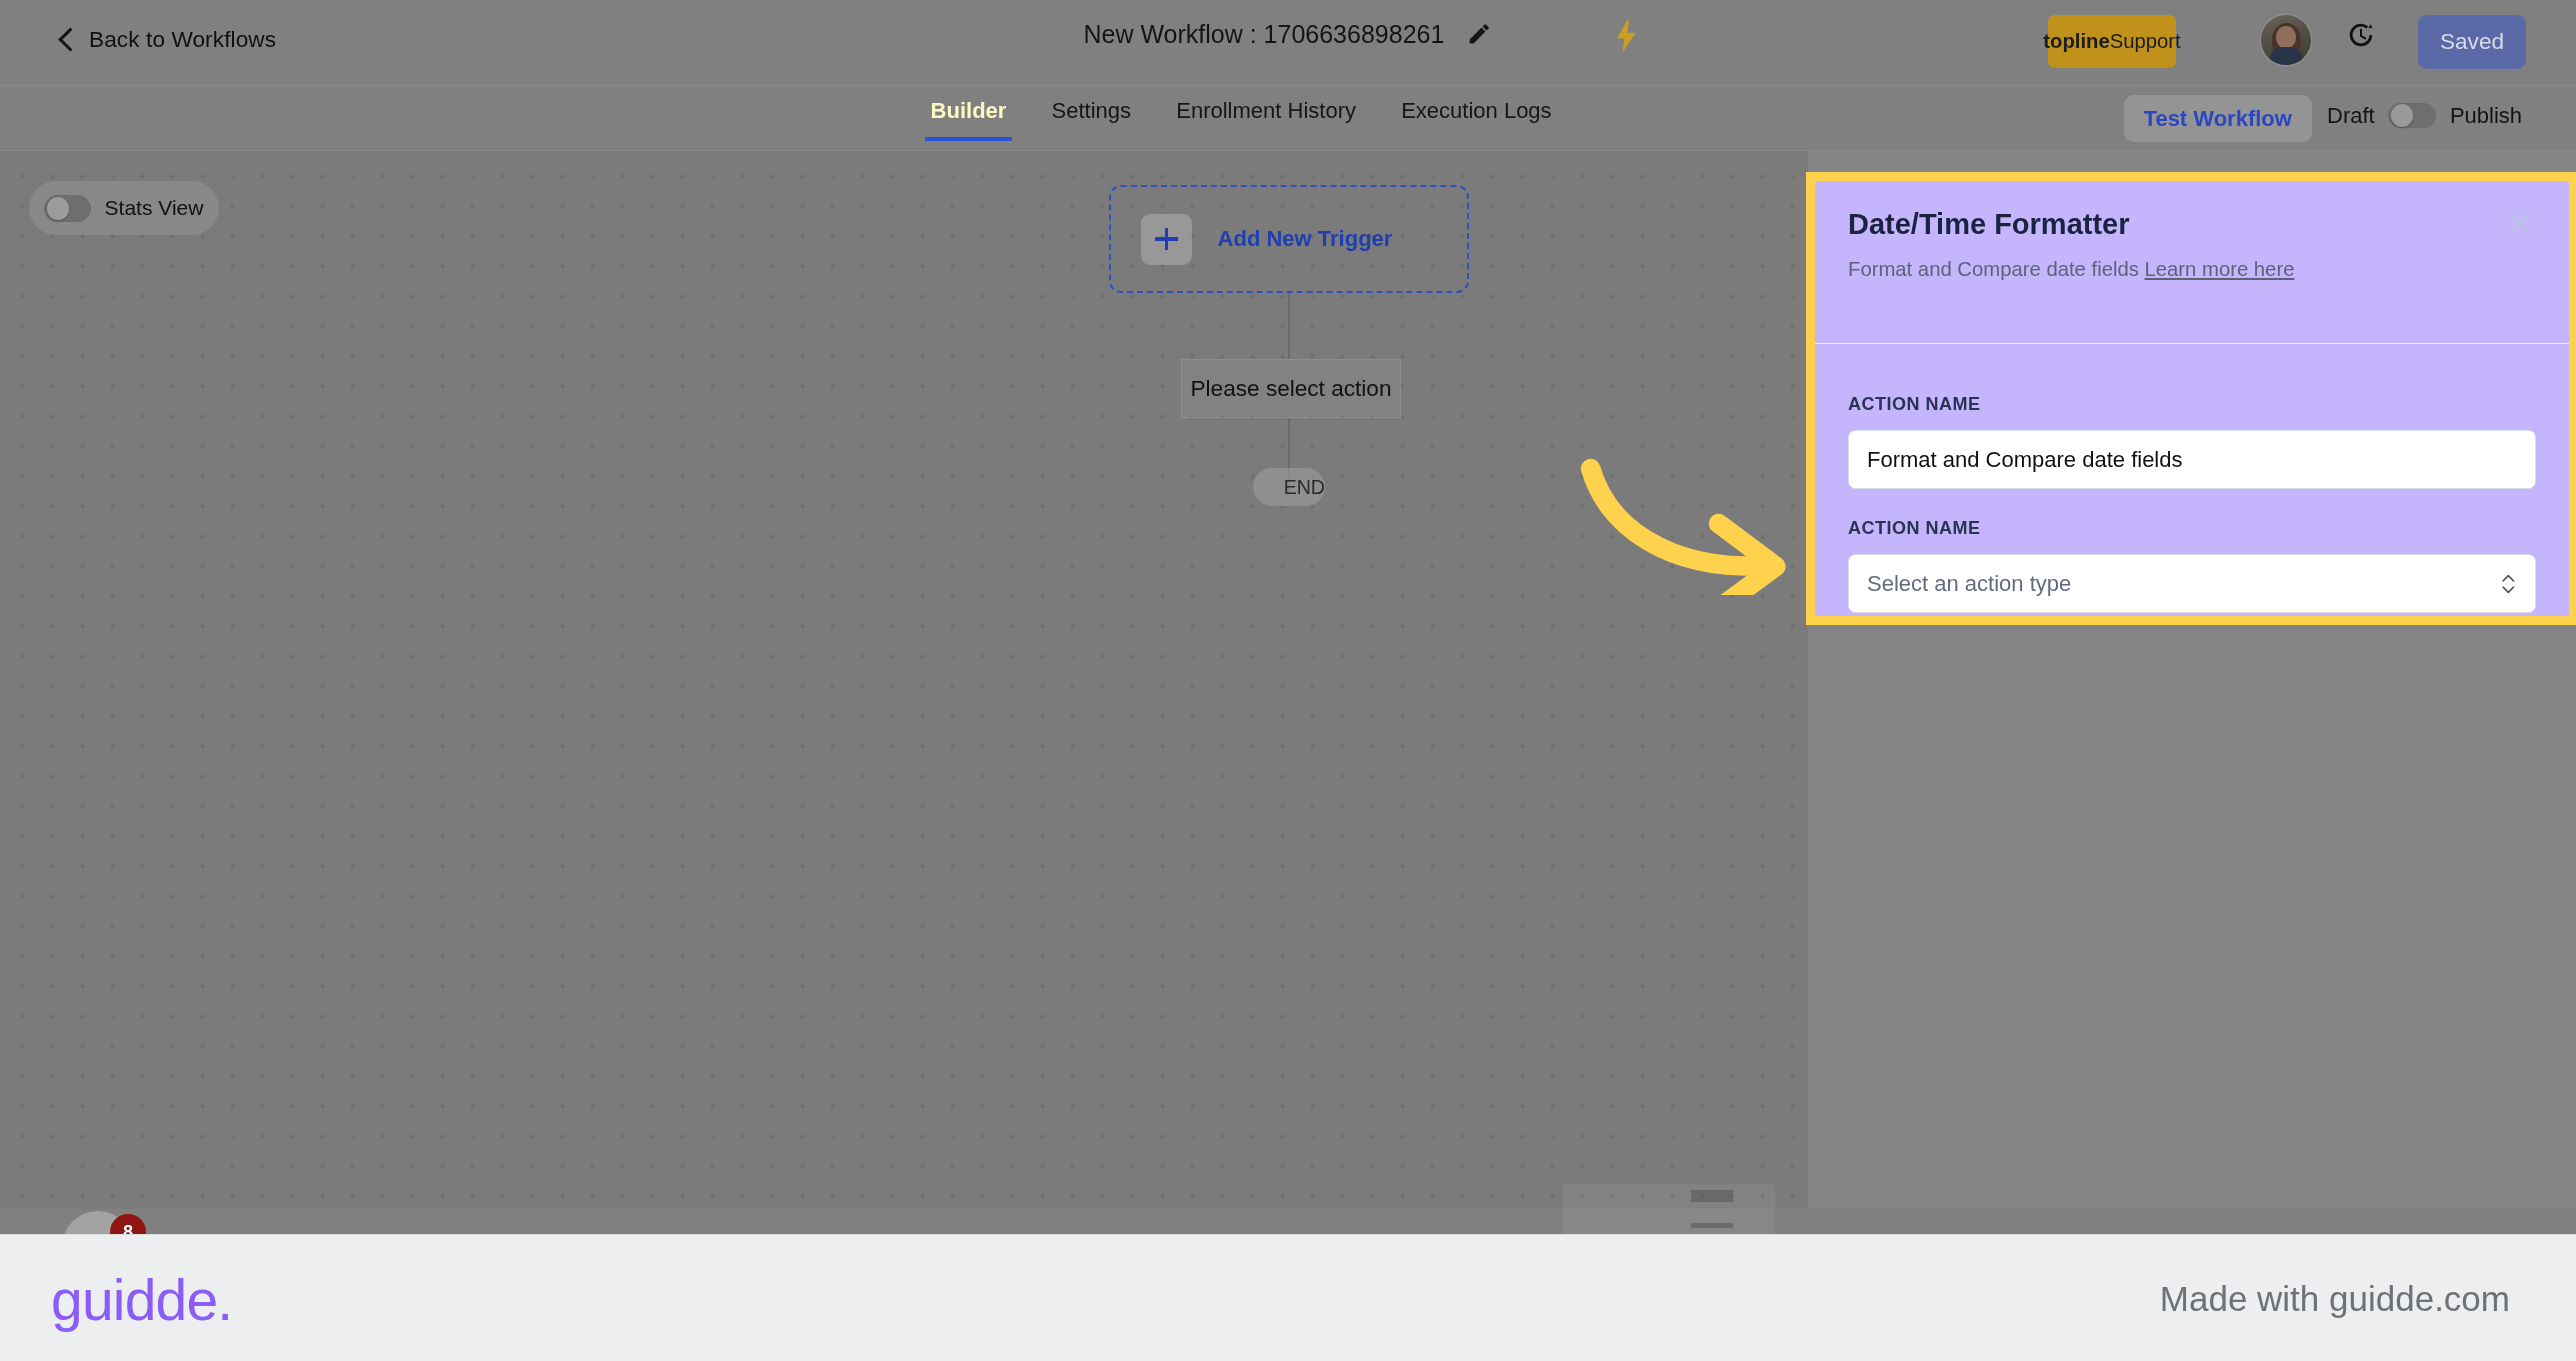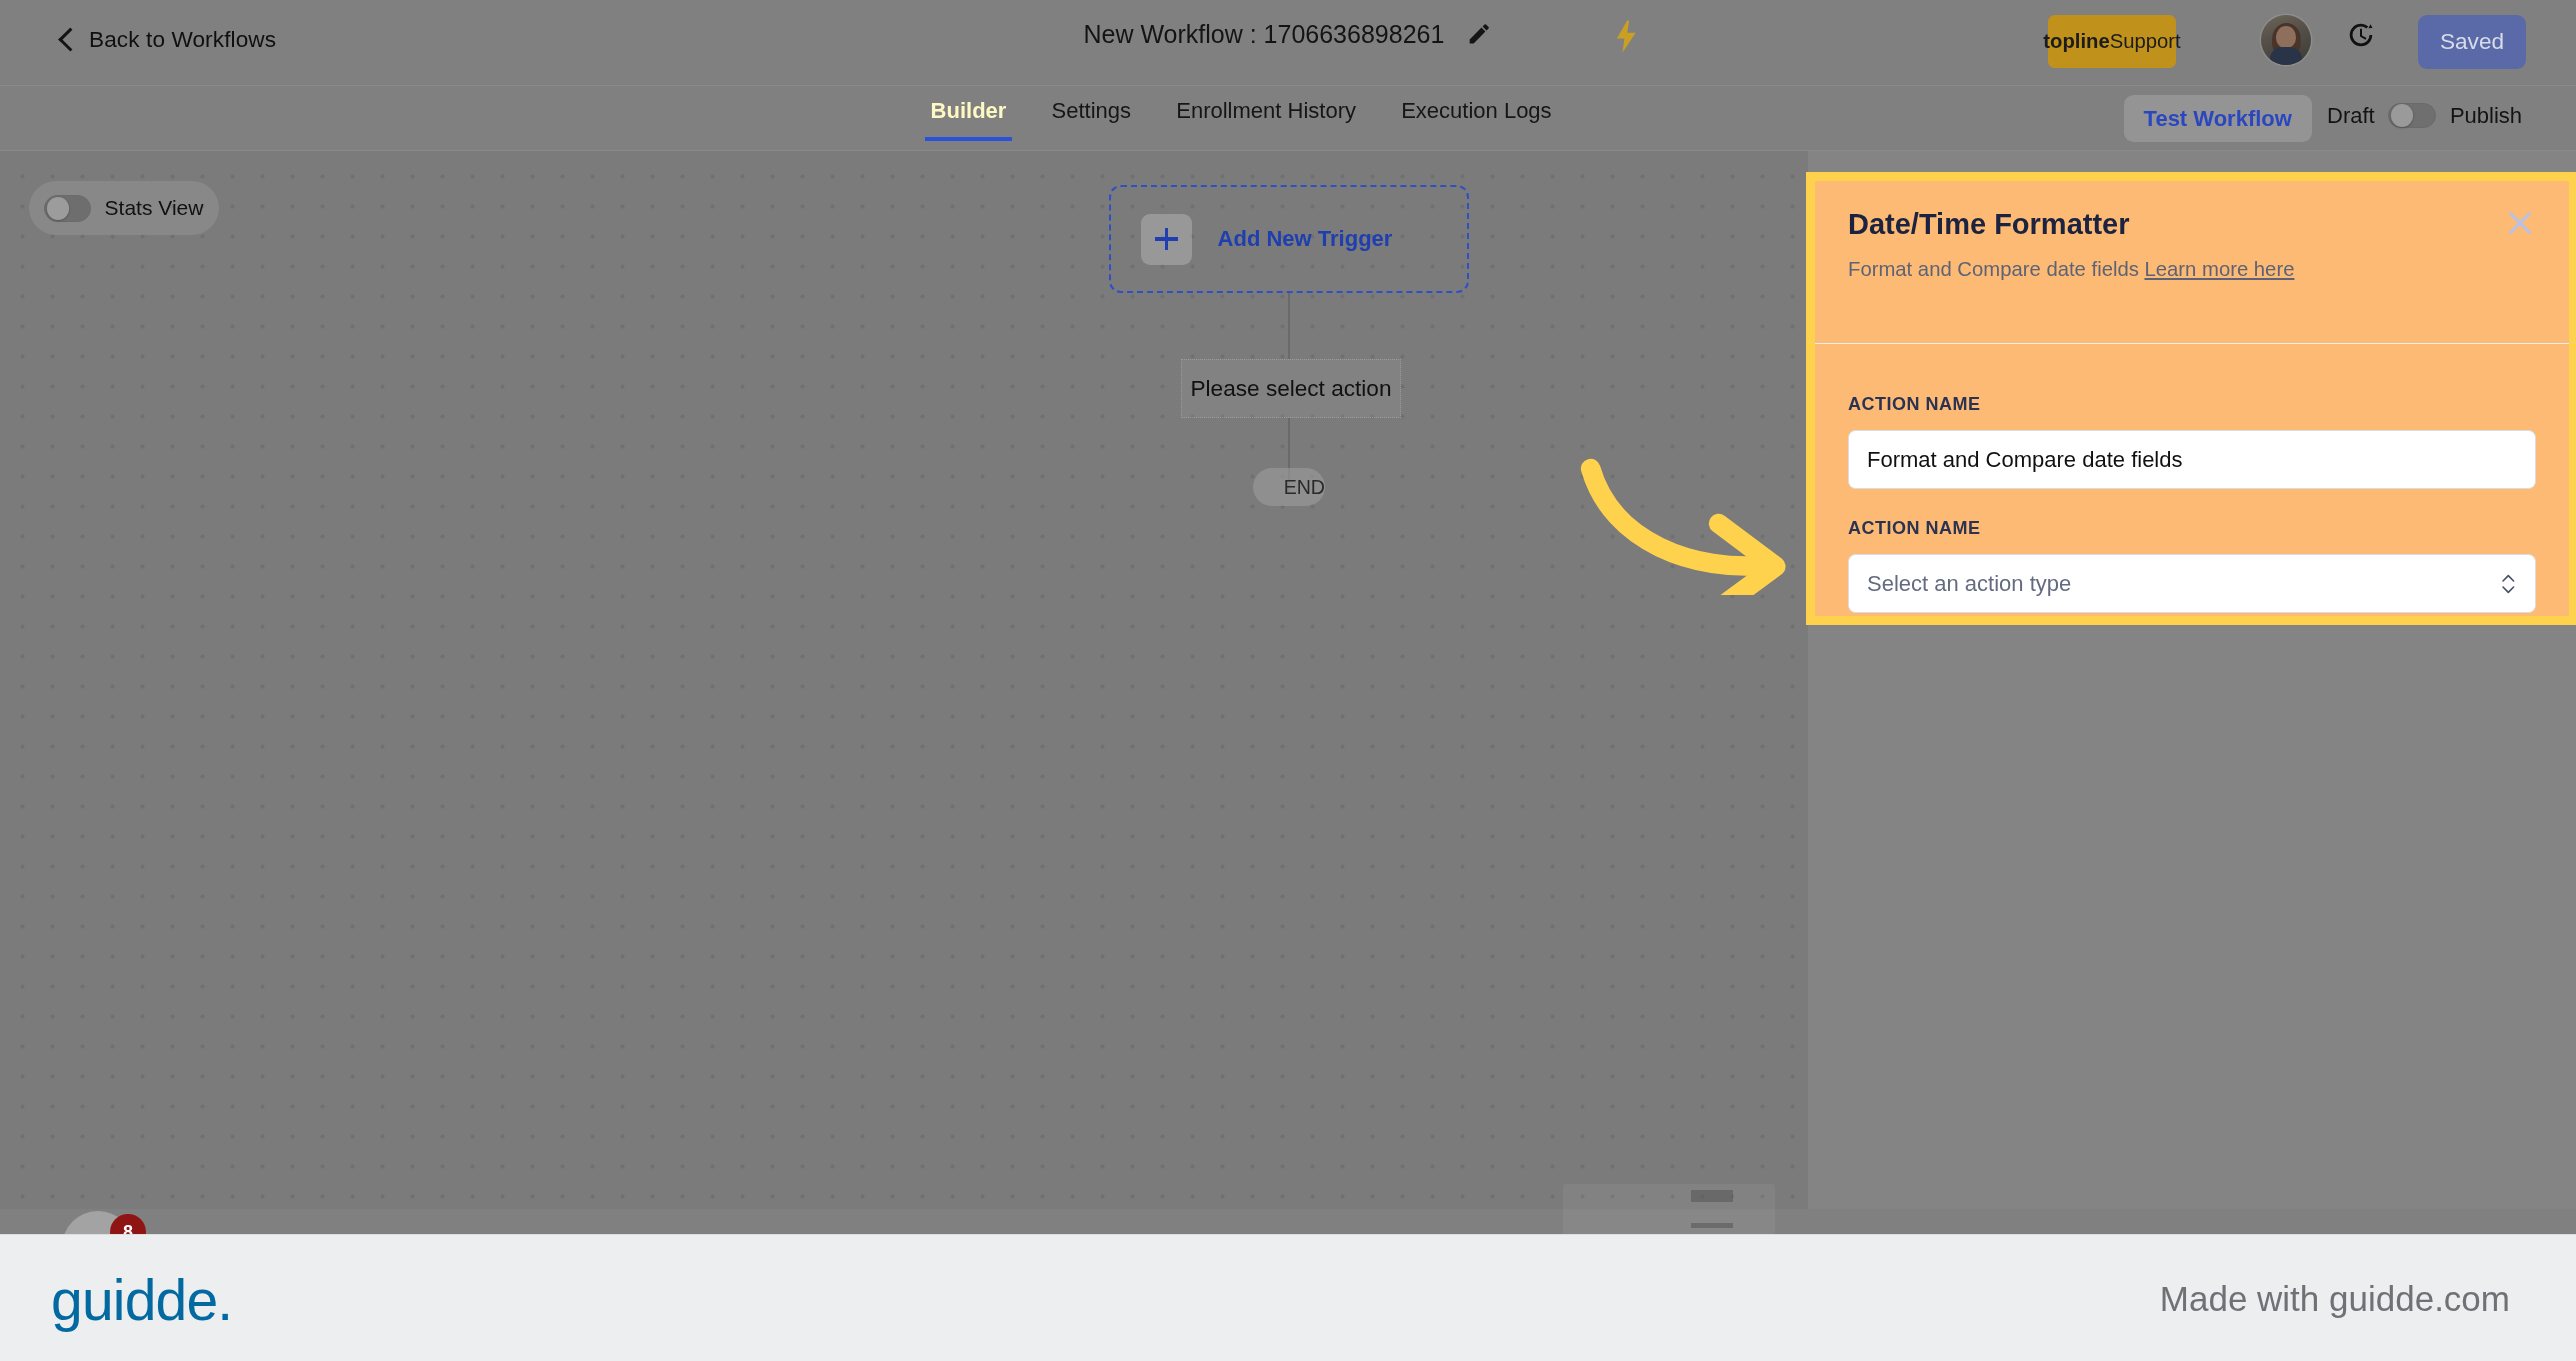--- a/index.html
+++ b/index.html
@@ -257,21 +257,21 @@
 
   
   .highlight-wrap {
     position: absolute; left: 1806px; top: 172px;
     width: 770px; height: 453px;
     background: #ffd24d;
     padding: 9px 7.5px 9px 9px;
   }
   .popup {
     width: 100%; height: 100%;
-    background: #fdba74; border-radius: 1.5px;
+    background: #c4b5fd; border-radius: 1.5px;
     position: relative;
   }
   .popup-head {
     padding: 27px 33px 0 33px;
     border-bottom: 1.5px solid #eceef4;
     height: 163px;
   }
   .popup-title { font-size: 29px; color: #1b2340; font-weight: bold; }
   .popup-sub { margin-top: 16.6px; font-size: 20.3px; color: #5d6376; }
   .popup-sub .lnk { color: #5d6376; text-decoration: underline; cursor: pointer; }
@@ -314,21 +314,21 @@
 
   
   .footer {
     position: absolute; left: 0; top: 1234px;
     width: 2576px; height: 128px;
     background: #eceef0;
     border-top: 1.5px solid #dcdee0;
   }
   .guidde-logo {
     position: absolute; left: 51px; top: 32px;
-    font-size: 57px; color: #0369a1; font-weight: 500;
+    font-size: 57px; color: #8b5cf6; font-weight: 500;
     letter-spacing: -0.8px;
   }
   .made-with {
     position: absolute; right: 66px; top: 44px;
     font-size: 35px; color: #6e7276;
   }
 </style>
 </head>
 <body>
 

